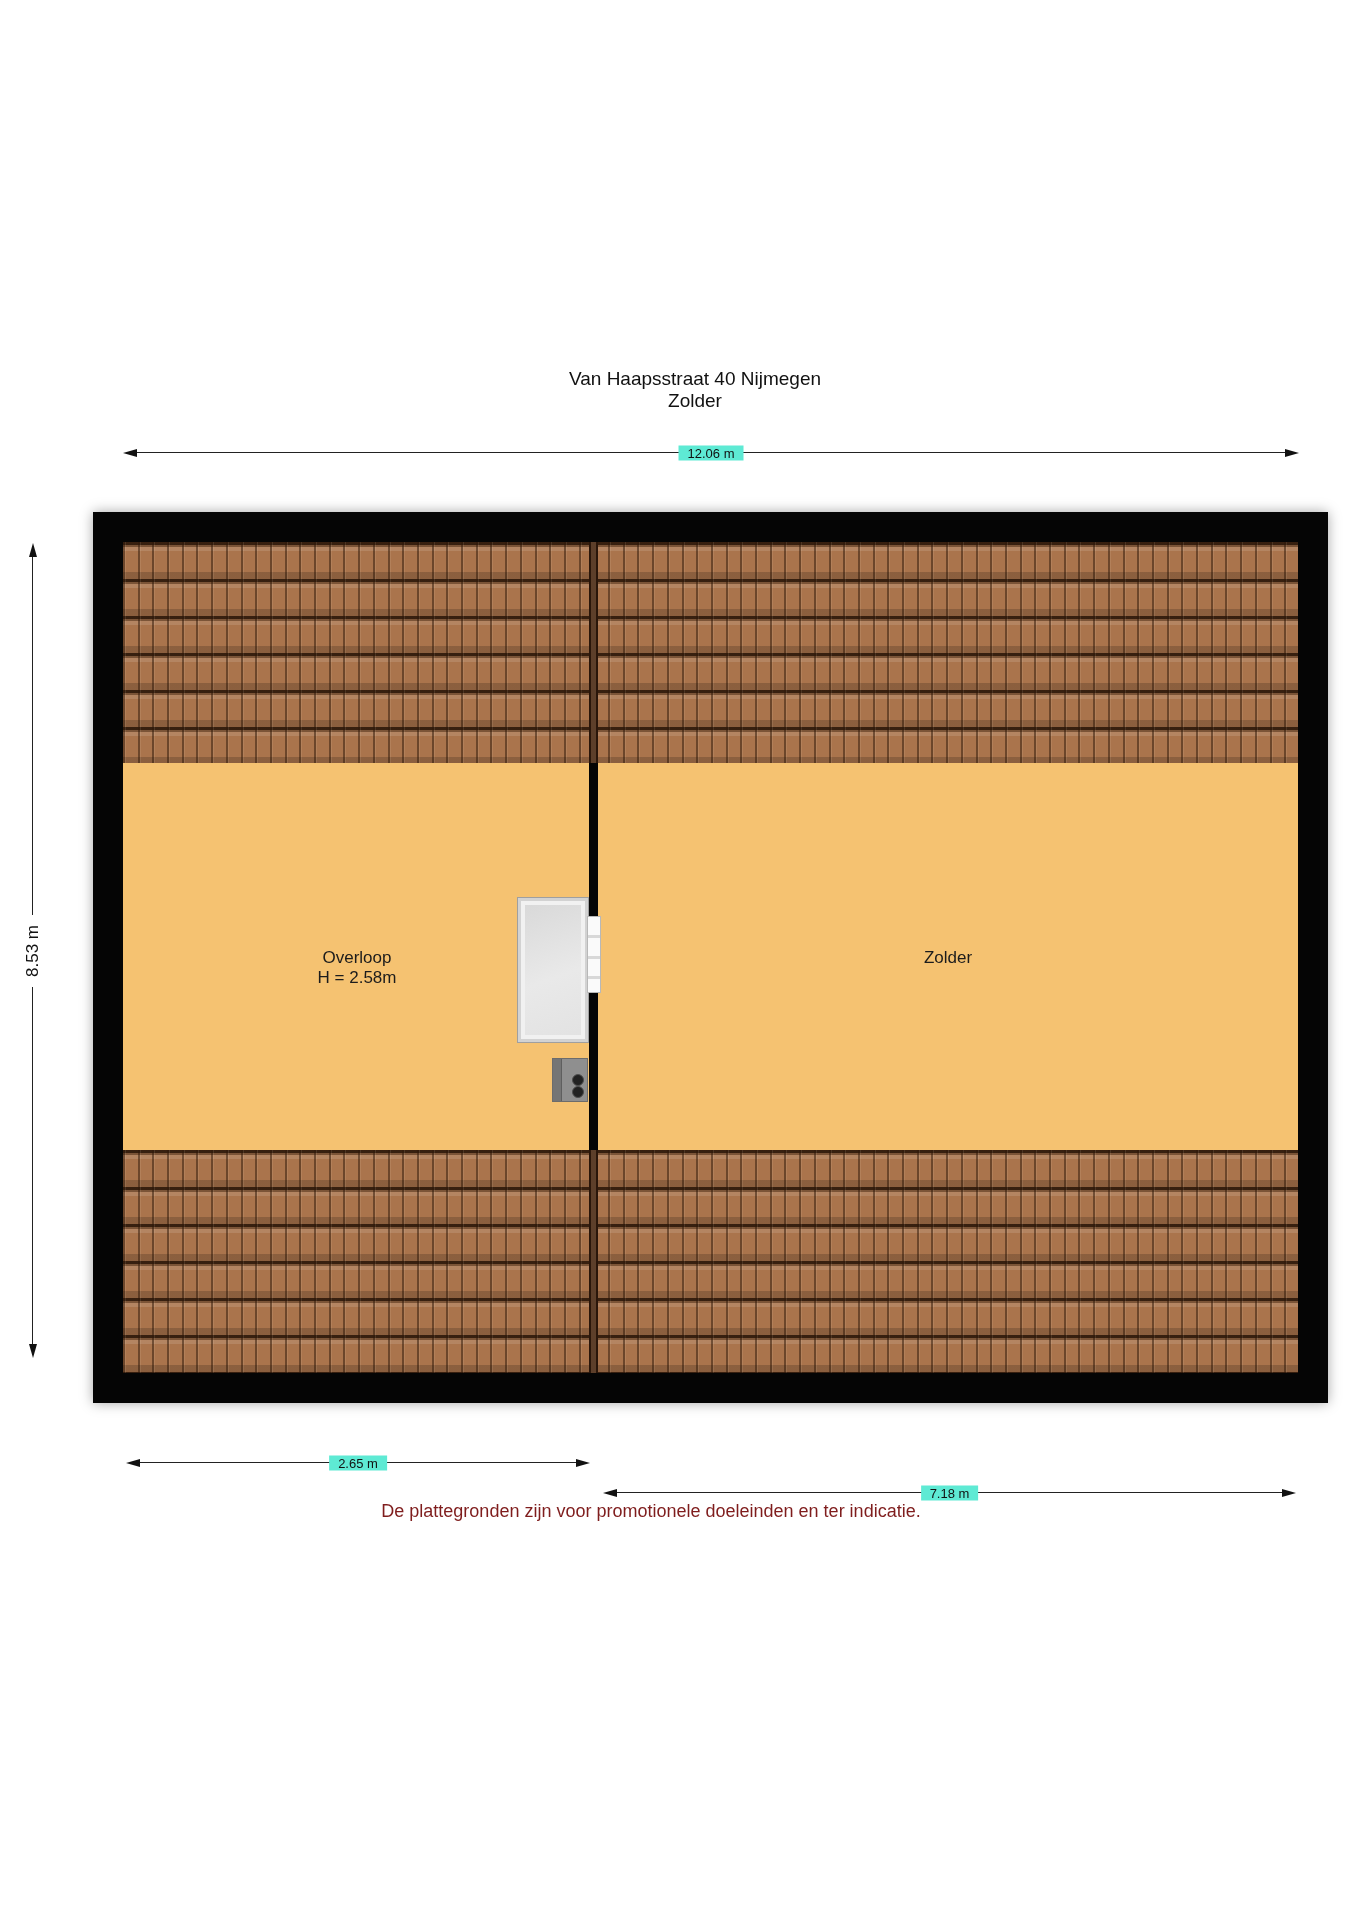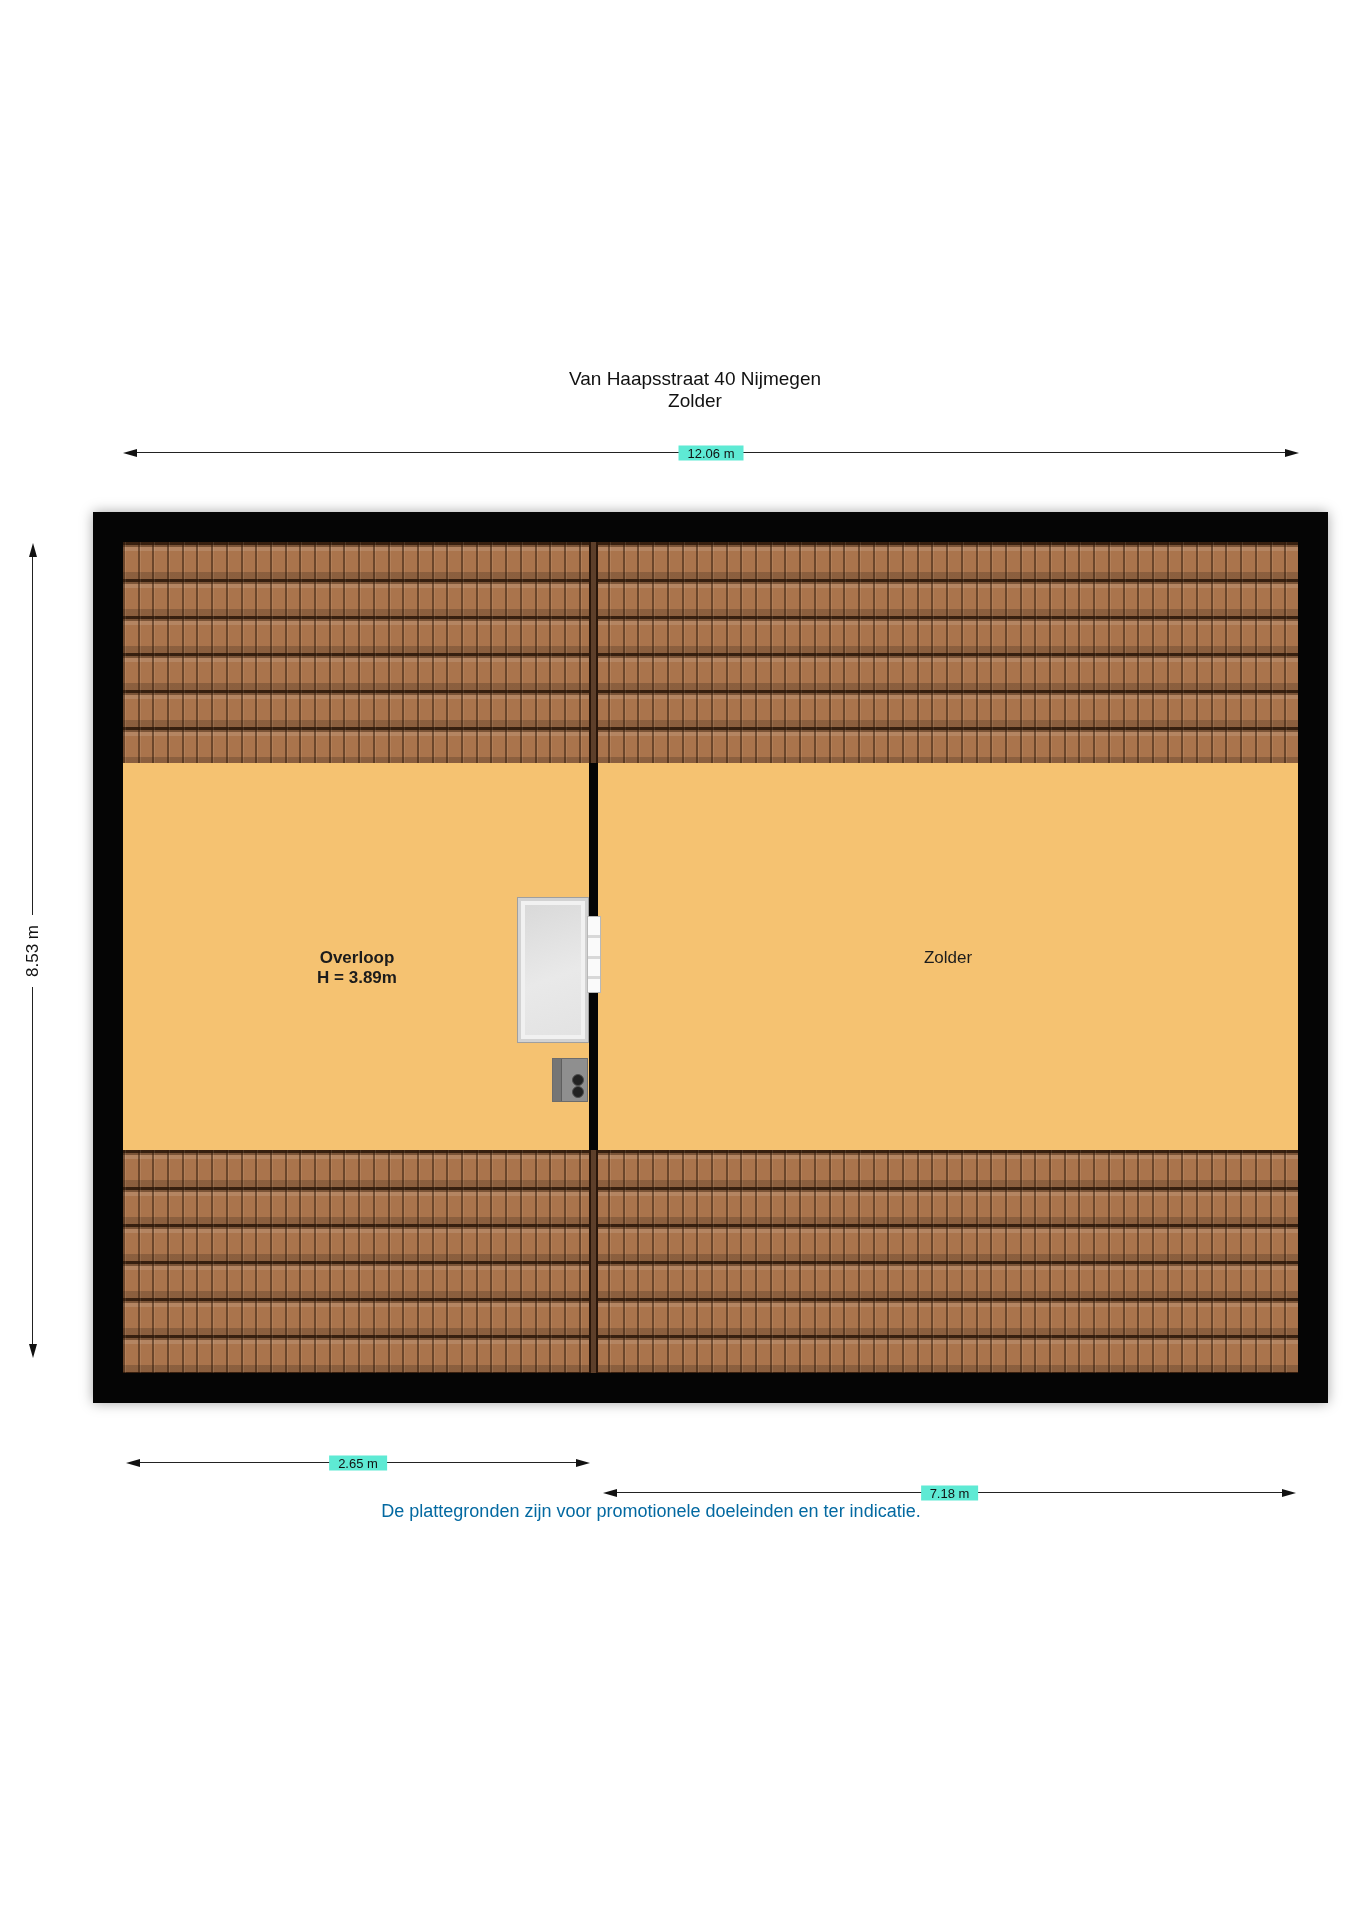--- a/index.html
+++ b/index.html
@@ -6,21 +6,21 @@
   body{
     width:1358px;height:1920px;position:relative;background:#ffffff;
     font-family:"Liberation Sans", sans-serif;color:#1a1a1a;overflow:hidden;
   }
   .abs{position:absolute;}
 
   
   .title-block{left:395px;top:368px;width:600px;text-align:center;
     font-size:19px;line-height:22px;color:#111;}
   .footer-block{left:301px;top:1501px;width:700px;text-align:center;
-    font-size:18px;line-height:21px;color:#0369a1;}
+    font-size:18px;line-height:21px;color:#7f1d1d;}
 
   
   .plan{
     left:93px;top:512px;width:1175px;height:831px;
     border:30px solid var(--c-wall,#050505);
     box-shadow:0 0 12px rgba(0,0,0,.35);
     background:var(--c-floor,#f5c271);
   }
   .plan-inner{position:absolute;inset:0;}
 
@@ -68,21 +68,21 @@
   .boiler{left:429px;top:516px;width:36px;height:44px;background:#8f8f8f;
     border:1px solid #6c6c6c;box-sizing:border-box;}
   .boiler .flap{position:absolute;left:0;top:0;bottom:0;width:8px;background:#757575;
     border-right:1px solid #5f5f5f;}
   .boiler .knob{position:absolute;width:10px;height:10px;border-radius:50%;
     background:#222;border:1px solid #4e4e4e;left:19px;}
   .knob1{top:15px;} .knob2{top:27px;}
 
   
   .room-label{text-align:center;font-size:17px;line-height:20px;color:#1c1c1c;}
-  .lbl-overloop{left:237px;top:948px;width:240px;font-weight:bold;}
+  .lbl-overloop{left:237px;top:948px;width:240px;}
   .lbl-zolder{left:828px;top:948px;width:240px;}
 
   
   .dim{color:#111;}
   .dim .line-h{position:absolute;left:13px;right:13px;top:7px;height:1px;background:#222;}
   .dim .line-v{position:absolute;top:13px;bottom:13px;left:7px;width:1px;background:#222;}
   .arr{position:absolute;width:0;height:0;}
   .arr-left{left:0;top:50%;transform:translateY(-50%);
     border-top:4.5px solid transparent;border-bottom:4.5px solid transparent;border-right:14px solid #111;}
   .arr-right{right:0;top:50%;transform:translateY(-50%);
@@ -145,21 +145,21 @@
     <div class="abs boiler">
       <div class="flap"></div>
       <div class="knob knob1"></div>
       <div class="knob knob2"></div>
     </div>
   </div>
 </div>
 
 <div class="abs room-label lbl-overloop">
   <div>Overloop</div>
-  <div>H = 3.89m</div>
+  <div>H = 2.58m</div>
 </div>
 <div class="abs room-label lbl-zolder">
   <div>Zolder</div>
 </div>
 
 <div class="abs dim dim-bot-l">
   <div class="line-h"></div>
   <span class="arr arr-left"></span>
   <span class="arr arr-right"></span>
   <span class="dim-label">2.65 m</span>

